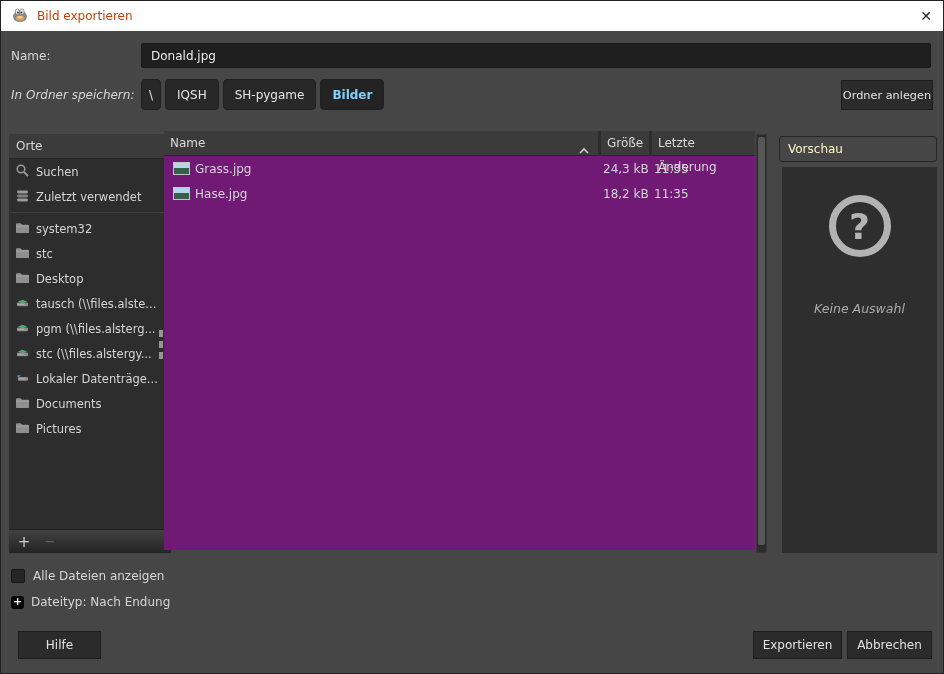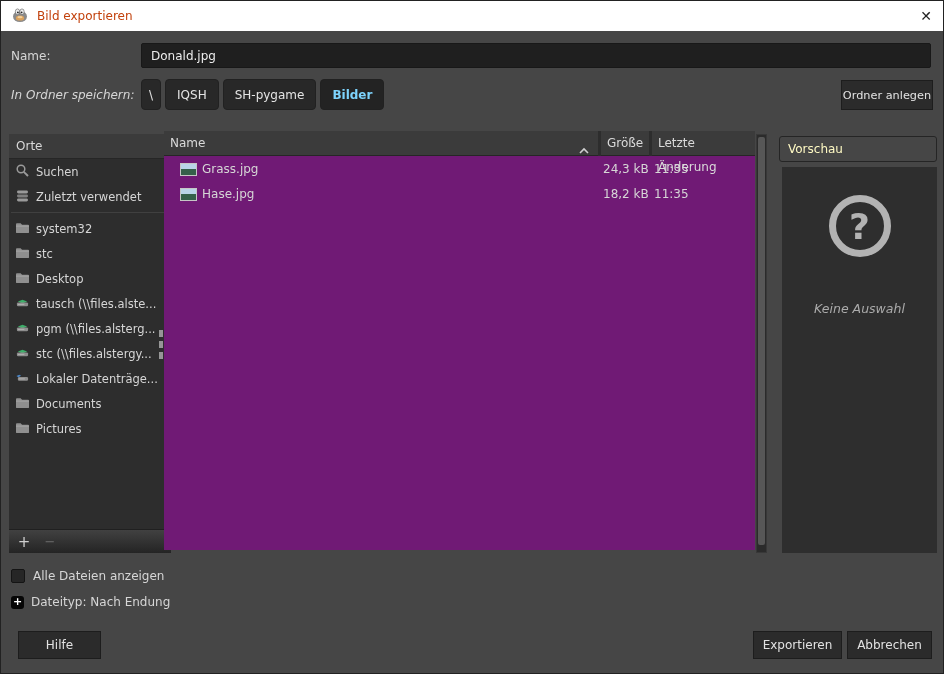--- a/index.html
+++ b/index.html
@@ -52,21 +52,21 @@
   
   .file-list { position:absolute; left:163px; top:130px; width:591px; height:419px; background:#701a75; }
   .fl-header { height:25px; display:flex; background:#2d2d2d; }
   .fl-col { background:#3b3b3b; border-bottom:1px solid #262626; line-height:24px;
     padding-left:6px; color:#dadada; position:relative; cursor:pointer; }
   .fl-col.c-name { width:434px; margin-right:3px; }
   .fl-col.c-size { width:48px; margin-right:3px; }
   .fl-col.c-mod  { flex:1; }
   .sort-icon { position:absolute; right:8px; top:8px; }
   .fl-row { height:25px; display:flex; align-items:center; cursor:pointer; }
-  .fl-cell-name { width:437px; display:flex; align-items:flex-end; gap:5px; padding-left:16px; }
+  .fl-cell-name { width:437px; display:flex; align-items:flex-start; gap:5px; padding-left:9px; }
   .fl-cell-size { width:51px; padding-left:2px; }
   .fl-cell-mod  { flex:1; padding-left:2px; }
   .file-icon { width:17px; height:13px; border:1px solid #c6c6c6;
     background:linear-gradient(#b9d4e8 0 45%, #35604a 45% 100%); }
   
   .scrollbar { position:absolute; left:755px; top:133px; width:11px; height:419px;
     background:#2b2b2b; border:1px solid #383838; }
   .scroll-thumb { position:absolute; left:1px; right:1px; top:2px; bottom:7px;
     background:#575757; border-radius:2px; cursor:grab; }
   

